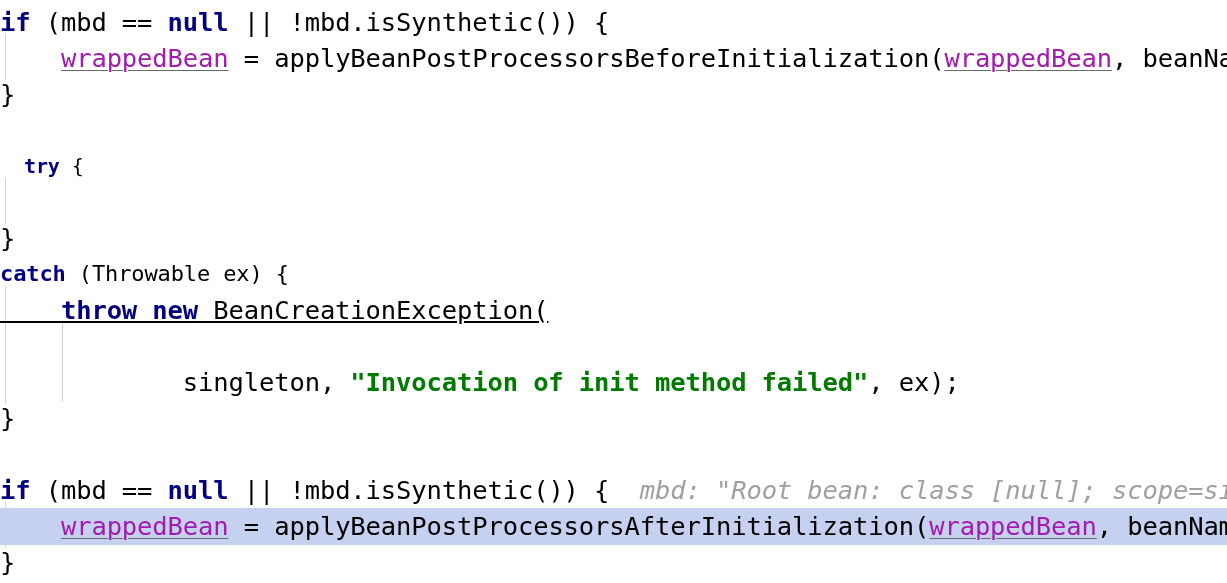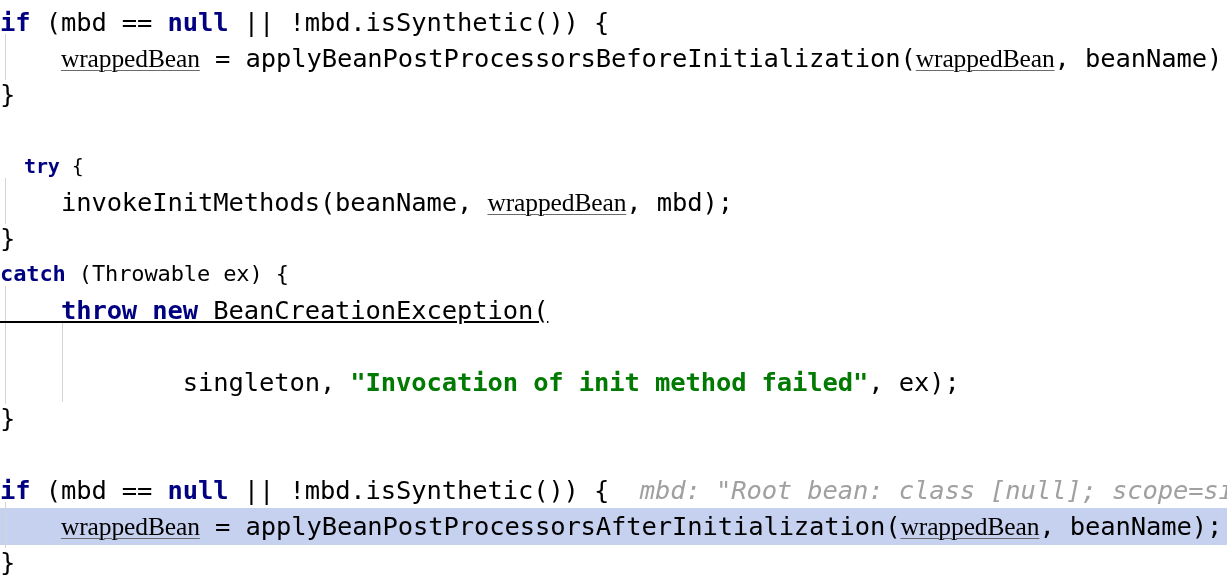--- a/index.html
+++ b/index.html
@@ -61,26 +61,25 @@
     font-weight: bold;
   }
   .str {
     color: #007a00;
     font-weight: bold;
   }
   .plain {
     color: #000000;
   }
   .ident-underline {
-    color: #000000;
+    color: #a21caf;
     text-decoration: underline;
     text-decoration-color: #6b6b6b;
     text-underline-offset: 3px;
     text-decoration-thickness: 1px;
-    font-family: Liberation Serif, serif;
   }
   .hint {
     color: #a0a0a0;
     font-style: italic;
     font-weight: normal;
   }
 </style>
 </head>
 <body>
 
@@ -90,21 +89,20 @@
     <div class="indent-guide" style="left: 5px; top: 34px; height: 46px; background: rgb(212, 212, 212);"></div>
     <div class="indent-guide" style="left: 5px; top: 178px; height: 46px; background: rgb(212, 212, 212);"></div>
     <div class="indent-guide" style="left: 5px; top: 286px; height: 118px; background: rgb(212, 212, 212);"></div>
     <div class="indent-guide" style="left: 62px; top: 322px; height: 80px; background: rgb(212, 212, 212);"></div>
     <div class="indent-guide" style="left: 5px; top: 502px; height: 46px; background: rgb(212, 212, 212);"></div>
     <div class="code-line" style="top: 4px; font-size: 25.5px; line-height: 36px;"><span class="tok kw">if</span><span class="tok plain"> (mbd == </span><span class="tok kw">null</span><span class="tok plain"> || !mbd.isSynthetic()) {</span></div>
     <div class="code-line" style="top: 40px; font-size: 25.5px; line-height: 36px;"><span class="tok plain">    </span><span class="tok ident-underline">wrappedBean</span><span class="tok plain"> = applyBeanPostProcessorsBeforeInitialization(</span><span class="tok ident-underline">wrappedBean</span><span class="tok plain">, beanName);</span></div>
     <div class="code-line" style="top: 76px; font-size: 25.5px; line-height: 36px;"><span class="tok plain">}</span></div>
     <div class="code-line" style="top: 112px; font-size: 25.5px; line-height: 36px;"></div>
     <div class="code-line" style="top: 148px; font-size: 20px; line-height: 36px; margin-left: 24px;"><span class="tok kw">try</span><span class="tok plain"> {</span></div>
-    <div class="code-line" style="top: 184px; font-size: 25.5px; line-height: 36px;"><span class="tok plain">    invokeInitMethods(beanName, </span><span class="tok ident-underline">wrappedBean</span><span class="tok plain">, mbd);</span></div>
     <div class="code-line" style="top: 220px; font-size: 25.5px; line-height: 36px;"><span class="tok plain">}</span></div>
     <div class="code-line" style="top: 256px; font-size: 22px; line-height: 36px;"><span class="tok kw">catch</span><span class="tok plain"> (Throwable ex) {</span></div>
     <div class="code-line" style="top: 292px; font-size: 25.5px; line-height: 36px; text-decoration: underline;"><span class="tok plain">    </span><span class="tok kw">throw new</span><span class="tok plain"> BeanCreationException(</span></div>
     <div class="code-line" style="top: 364px; font-size: 25.5px; line-height: 36px;"><span class="tok plain">            singleton, </span><span class="tok str">"Invocation of init method failed"</span><span class="tok plain">, ex);</span></div>
     <div class="code-line" style="top: 400px; font-size: 25.5px; line-height: 36px;"><span class="tok plain">}</span></div>
     <div class="code-line" style="top: 436px; font-size: 25.5px; line-height: 36px;"></div>
     <div class="code-line" style="top: 472px; font-size: 25.5px; line-height: 36px;"><span class="tok kw">if</span><span class="tok plain"> (mbd == </span><span class="tok kw">null</span><span class="tok plain"> || !mbd.isSynthetic()) {</span><span class="tok hint">  mbd: "Root bean: class [null]; scope=singleton</span></div>
     <div class="code-line" style="top: 508px; font-size: 25.5px; line-height: 36px;"><span class="tok plain">    </span><span class="tok ident-underline">wrappedBean</span><span class="tok plain"> = applyBeanPostProcessorsAfterInitialization(</span><span class="tok ident-underline">wrappedBean</span><span class="tok plain">, beanName);</span></div>
     <div class="code-line" style="top: 544px; font-size: 25.5px; line-height: 36px;"><span class="tok plain">}</span></div>
   </div>

